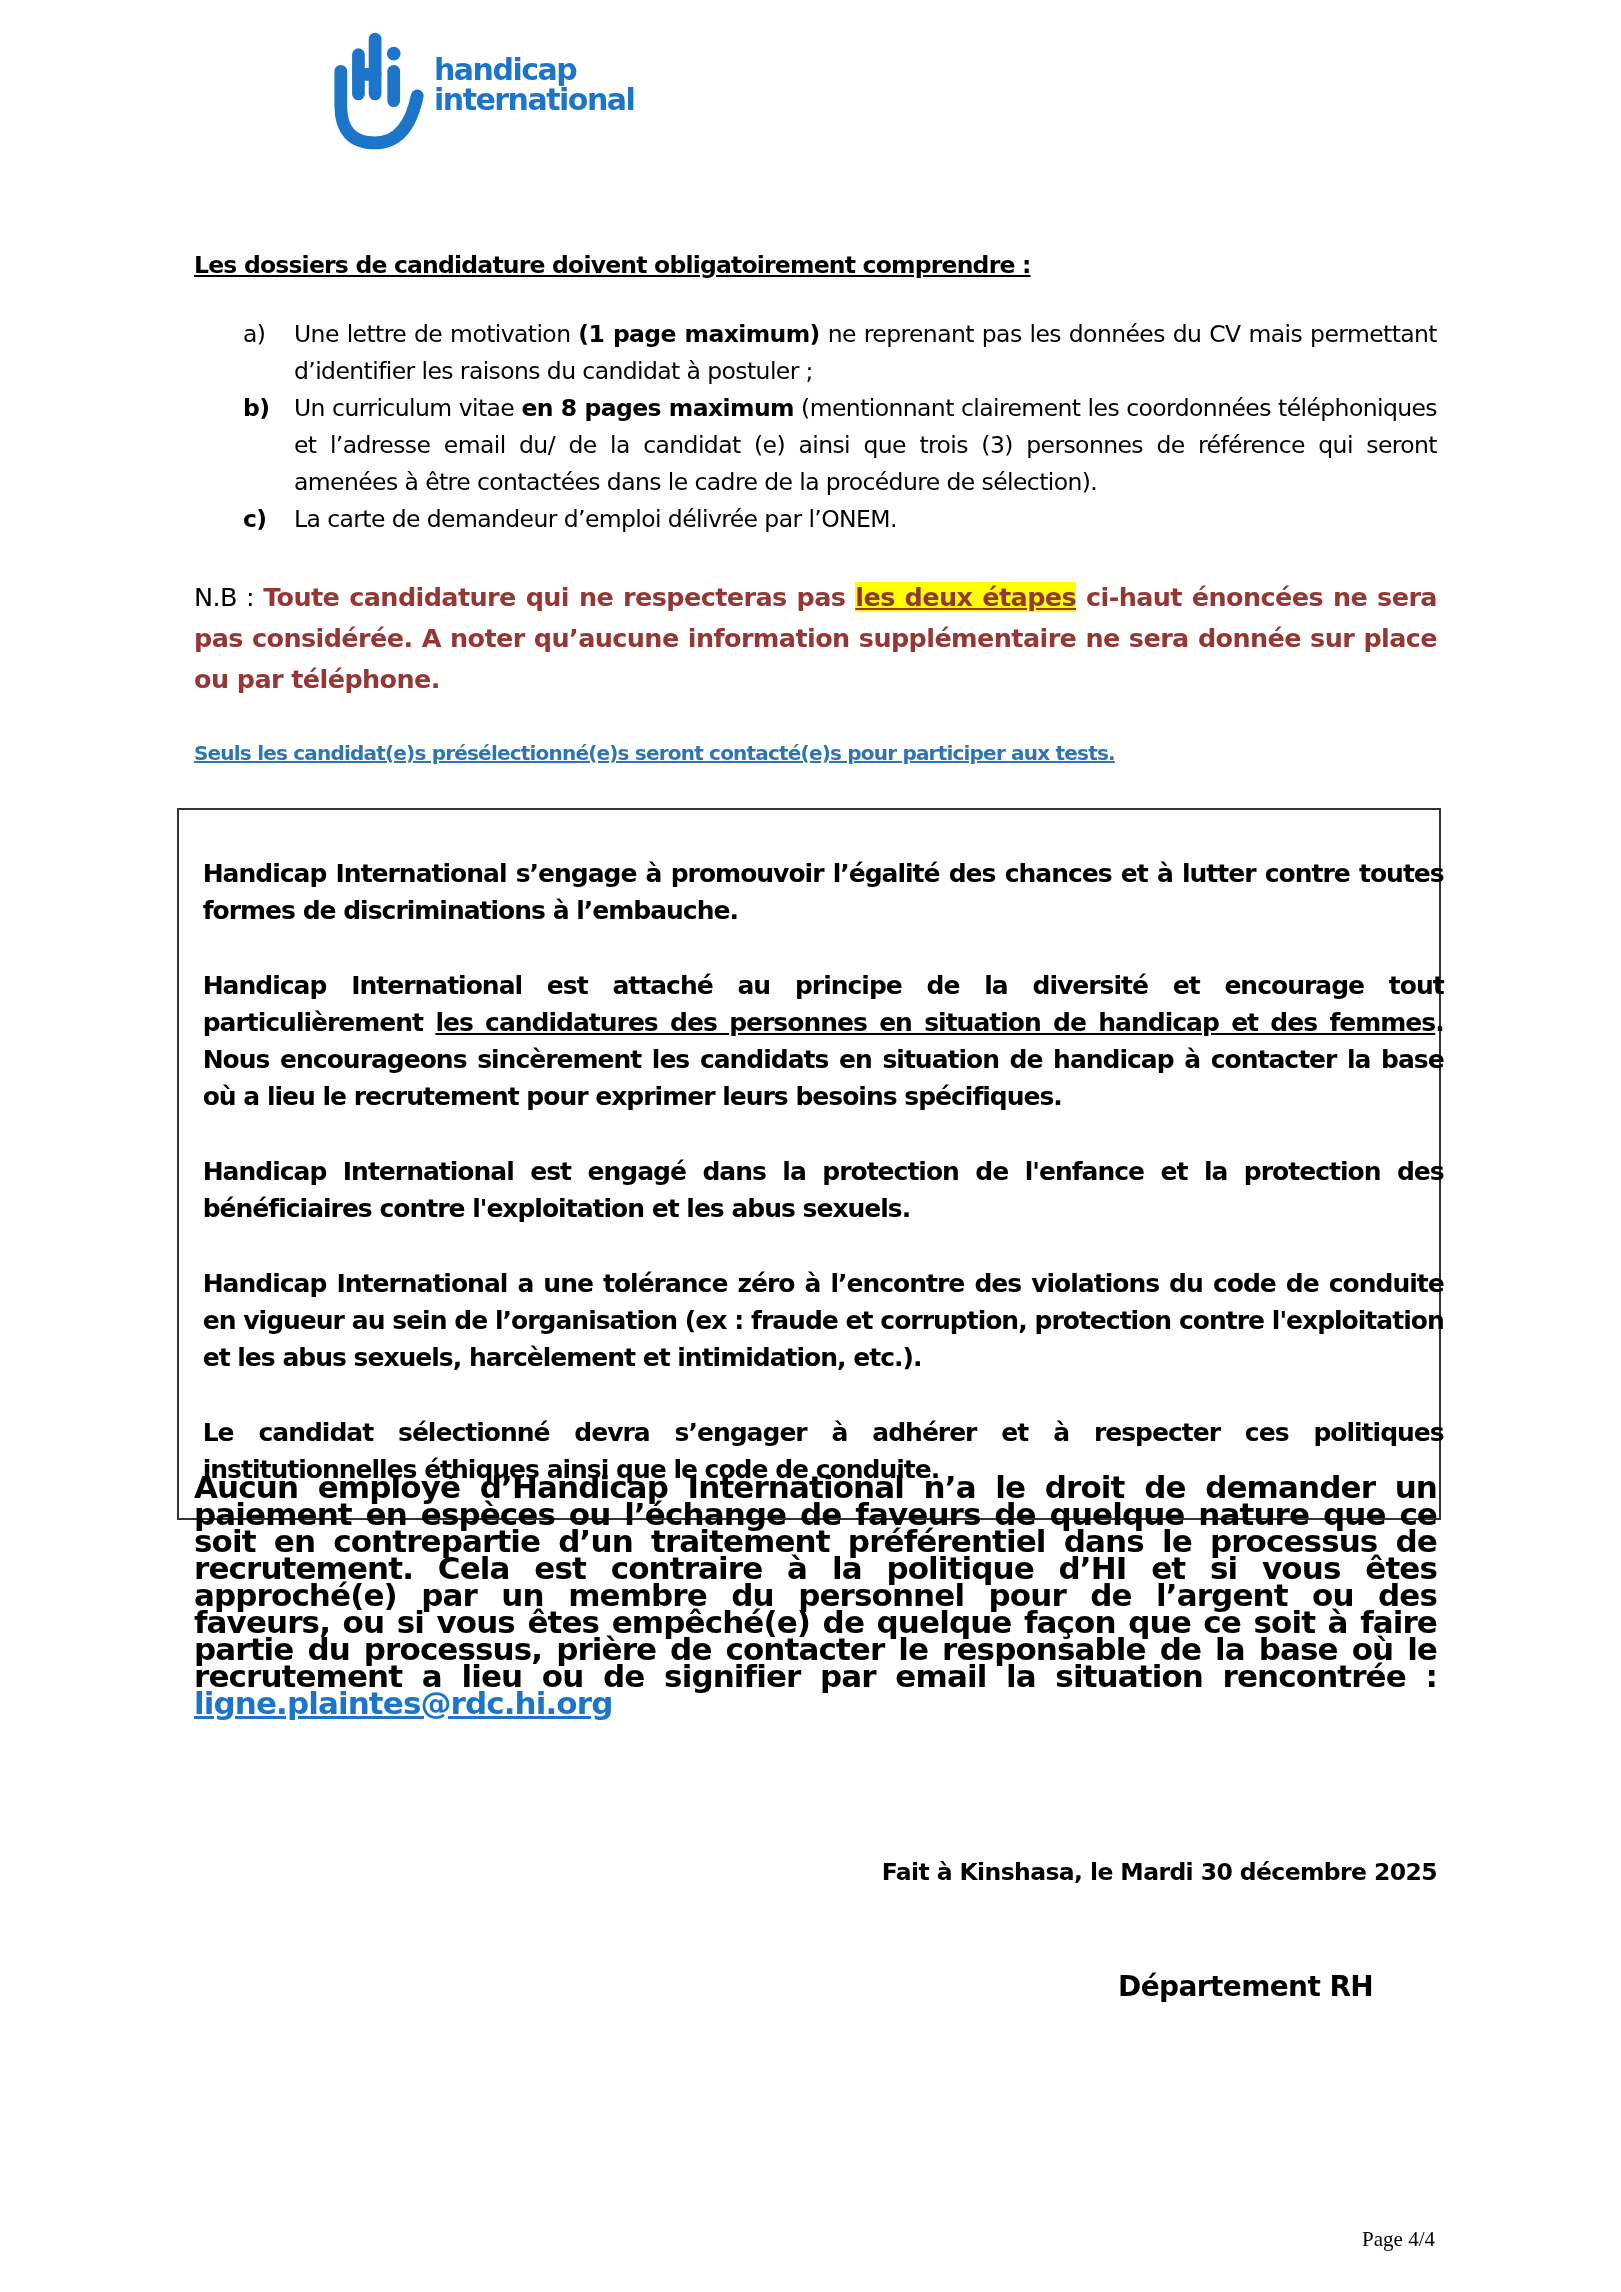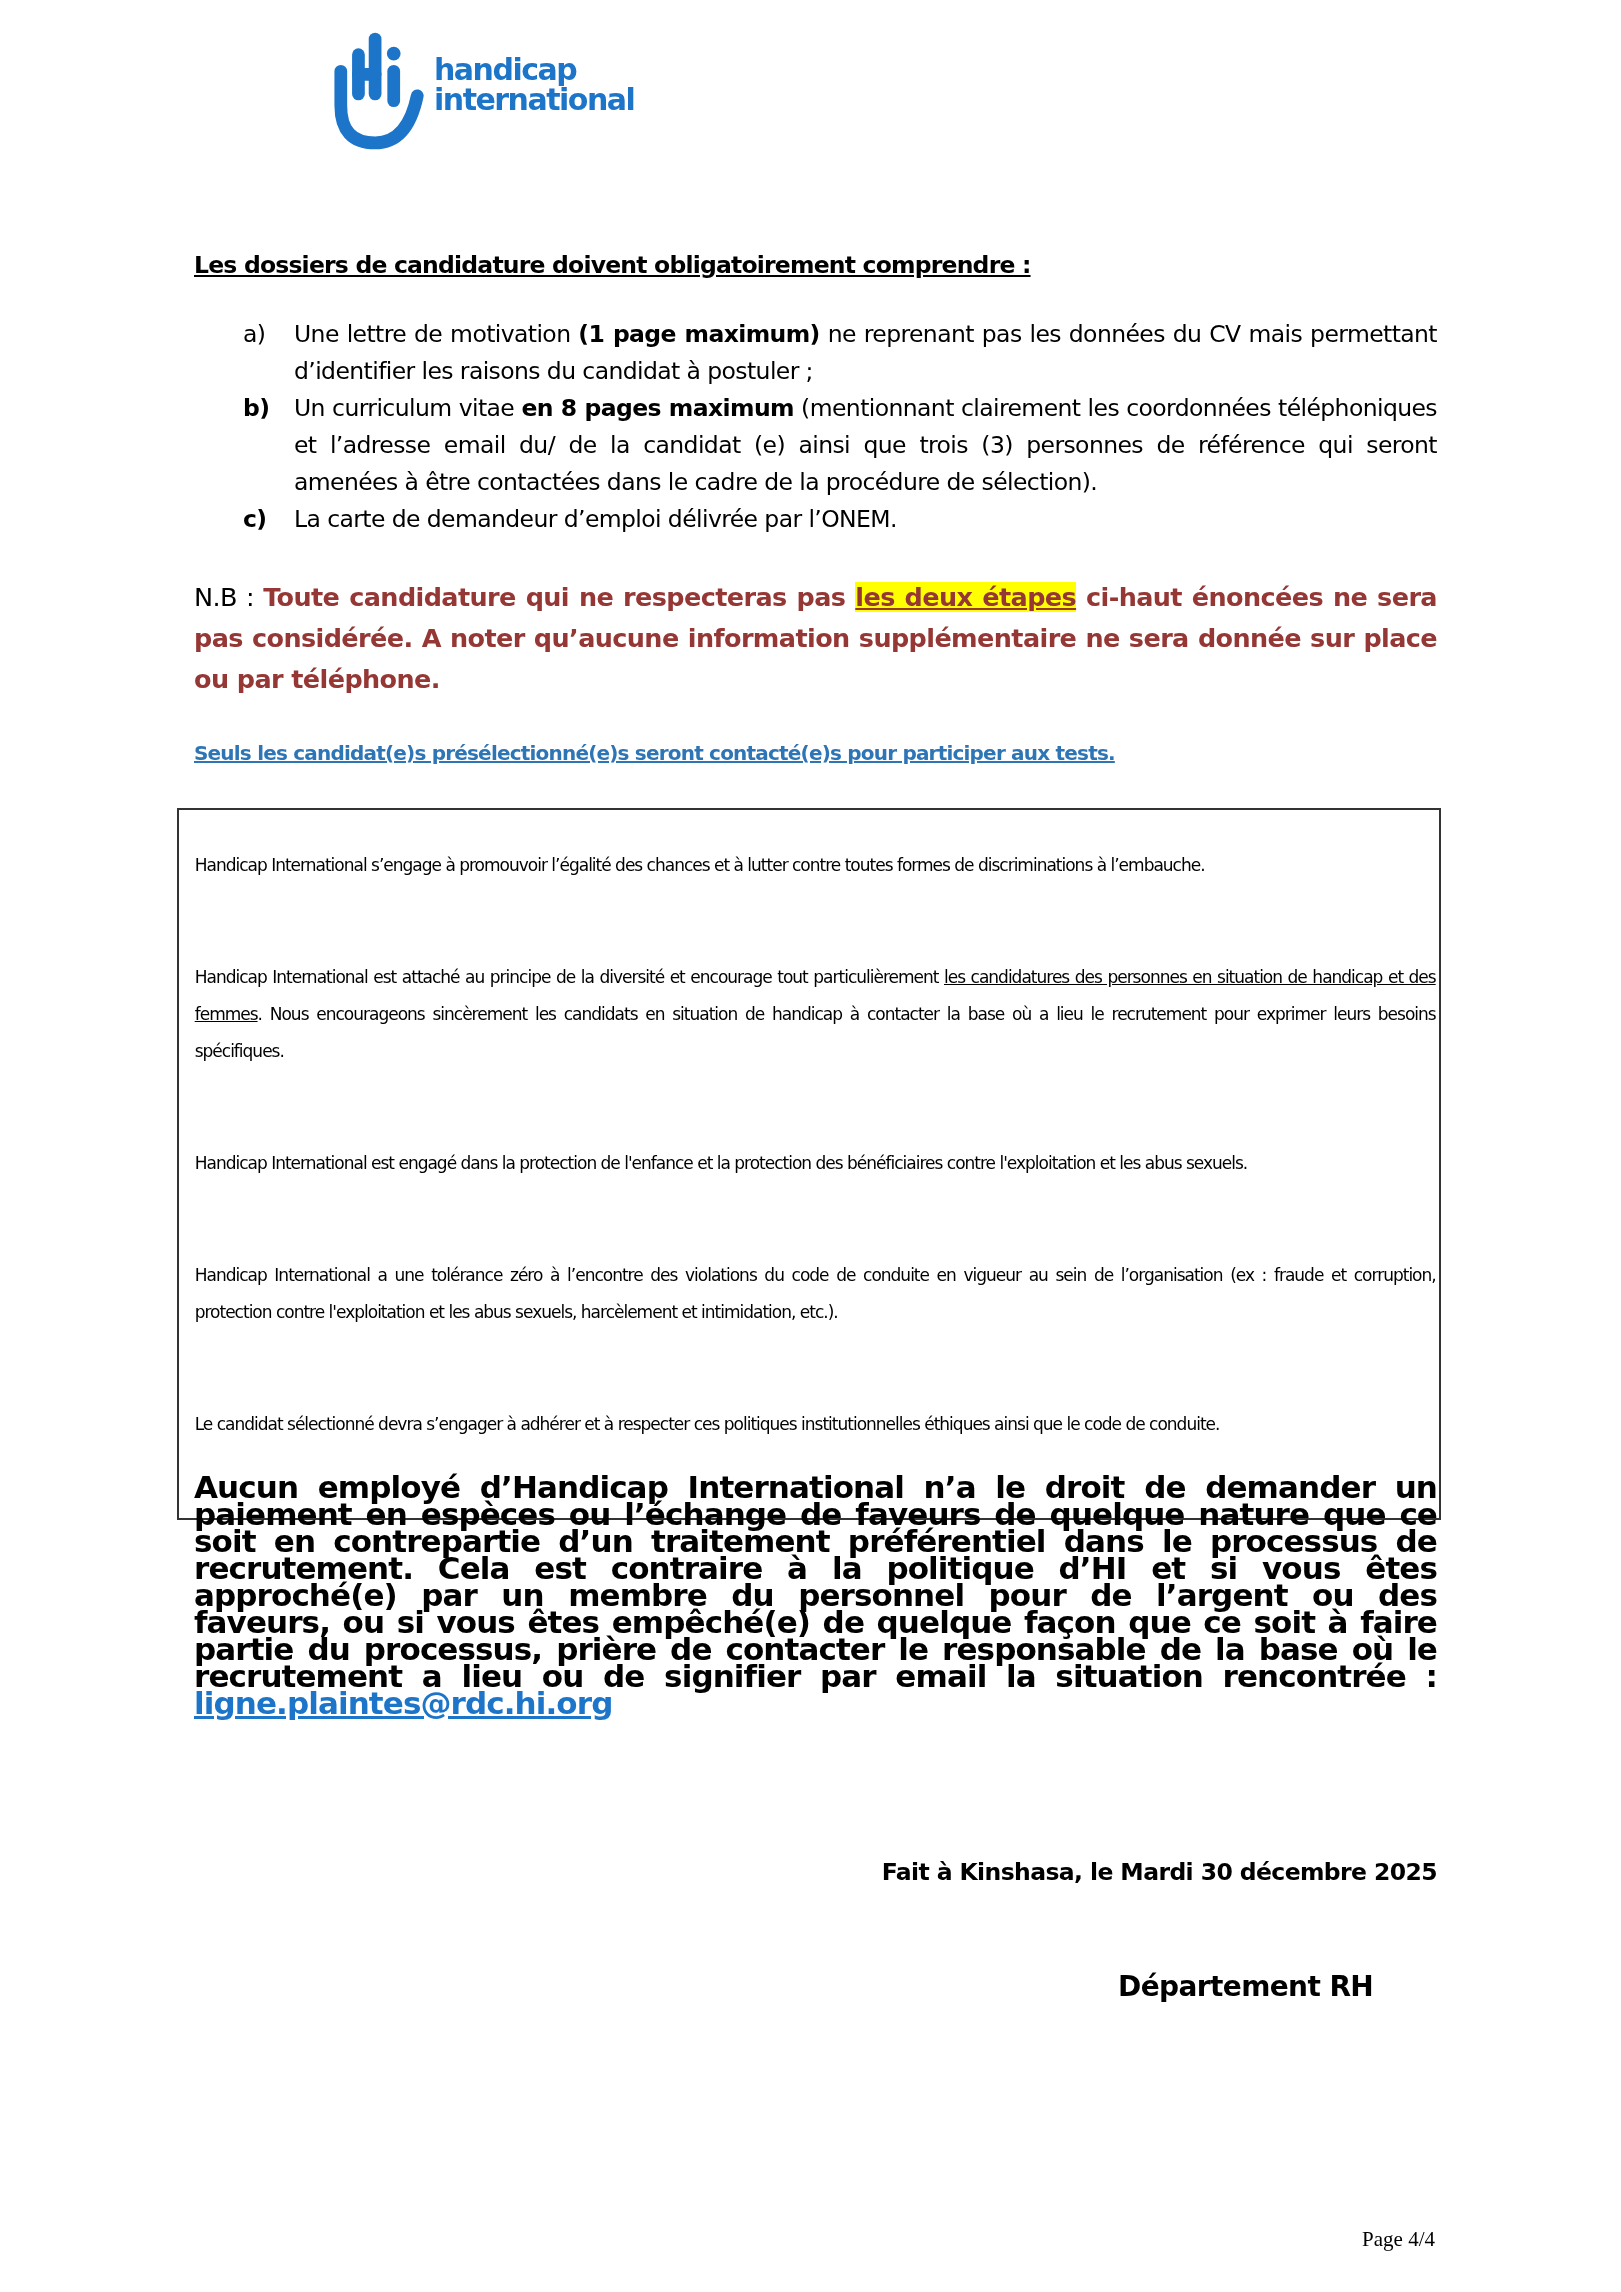--- a/index.html
+++ b/index.html
@@ -18,21 +18,21 @@
   .item .txt { flex: 1; text-align: justify; }
   .b { font-weight: bold; }
   .nb { position: absolute; left: 194px; top: 577px; width: 1243px; font-size: 25.5px;
         line-height: 41px; text-align: justify; letter-spacing: -0.6px; color: #953735; font-weight: bold; }
   .nb .lbl { color: #000; font-weight: normal; }
   .hl { background: #ffff00; text-decoration: underline; }
   .seuls { position: absolute; left: 194px; top: 741px; font-size: 20px; font-weight: bold;
            color: #2e75b6; text-decoration: underline; letter-spacing: -0.8px; }
   .box { position: absolute; left: 177px; top: 808px; width: 1264px; height: 712px;
          border: 2px solid #333; box-sizing: border-box; }
-  .box p { position: absolute; left: 15.7px; width: 1241px; margin: 0; font-size: 17px; font-weight: normal;
+  .box p { position: absolute; left: 15.7px; width: 1241px; margin: 8px; font-size: 25px; font-weight: bold;
            line-height: 37px; text-align: justify; letter-spacing: -1px; }
   .u { text-decoration: underline; }
   .aucun { position: absolute; left: 194px; top: 1474px; width: 1243px; font-size: 31px; font-weight: bold;
            line-height: 27px; text-align: justify; letter-spacing: -0.9px; }
   .mail { color: #1d75c9; text-decoration: underline; }
   .fait { position: absolute; right: 184px; top: 1858px; font-size: 23.5px; font-weight: bold; letter-spacing: -0.6px; }
   .dept { position: absolute; left: 1118px; top: 1970px; font-size: 28px; font-weight: bold; letter-spacing: -0.6px; }
   .page { position: absolute; right: 186px; top: 2227px; font-family: "Liberation Serif", serif; font-size: 21px; }
 </style>
 </head>

